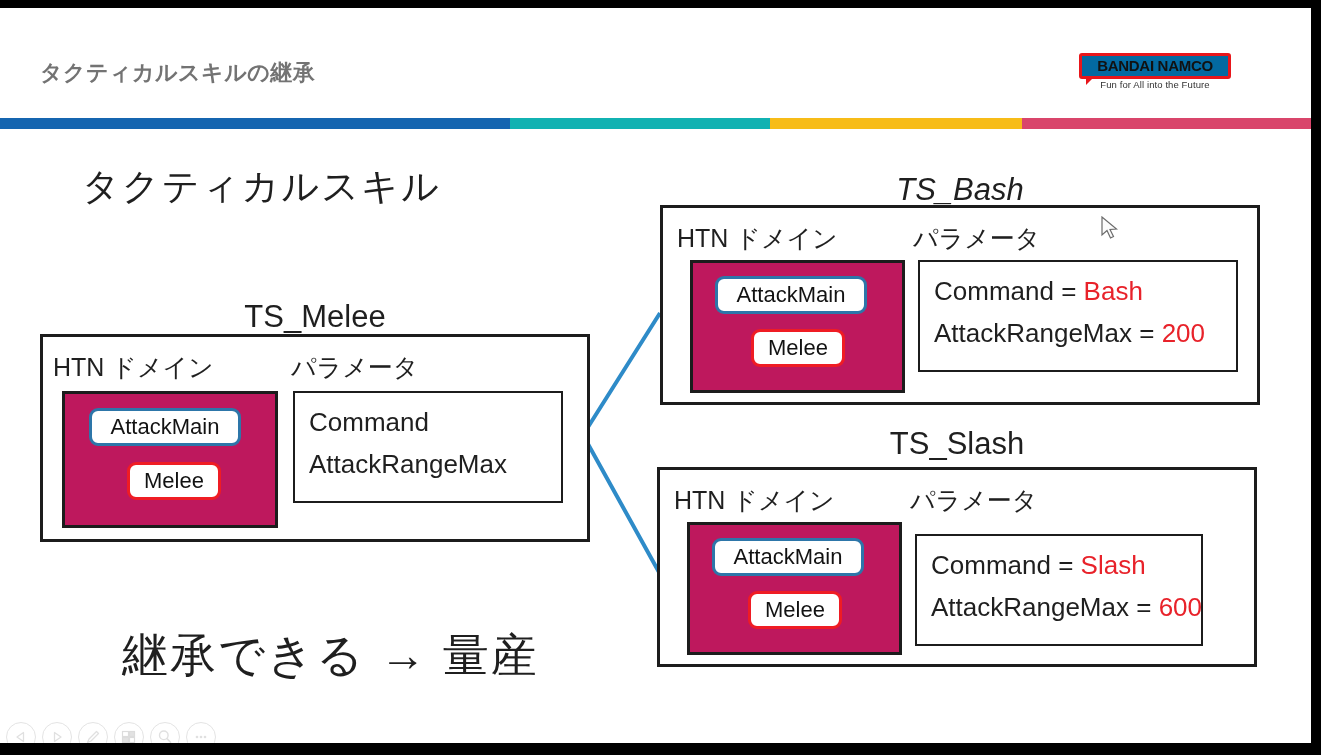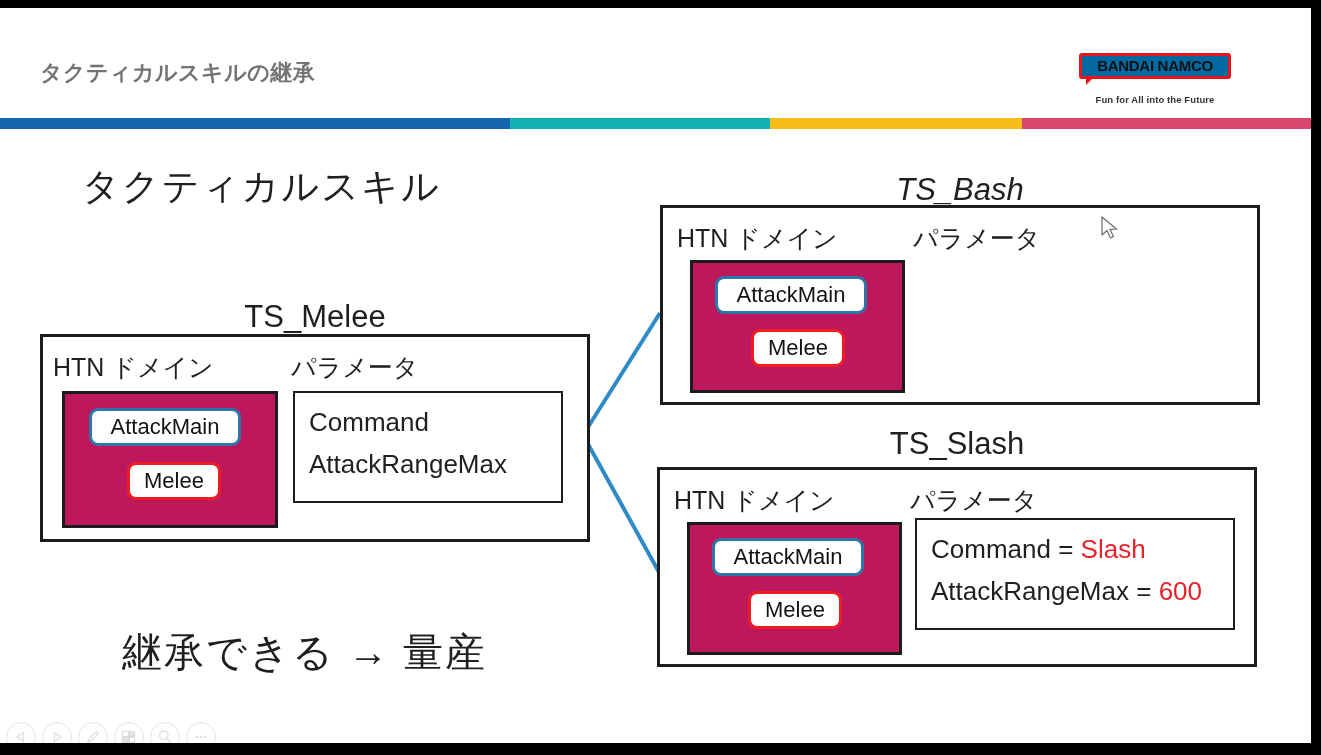--- a/index.html
+++ b/index.html
@@ -55,26 +55,25 @@
     white-space: nowrap;
   }
   .logo-tail {
     position: absolute;
     left: 4px; bottom: -9px;
     width: 0; height: 0;
     border-left: 9px solid #e8161b;
     border-bottom: 9px solid transparent;
   }
   .logo-tagline {
-    margin-top: 15px;
+    margin-top: 0;
     font-size: 9.5px;
     color: #333;
     letter-spacing: 0.1px;
     white-space: nowrap;
-    font-weight: bold;
   }
   
   .rule {
     position: absolute;
     left: 0; top: 110px;
     width: 1311px; height: 11px;
   }
   .rule span { position: absolute; top: 0; height: 11px; display: block; }
   
   .section-heading {
@@ -83,21 +82,21 @@
     font-size: 37px;
     color: #1f1f1f;
     letter-spacing: 2px;
     white-space: nowrap;
     margin-top: 8px;
   }
   
   .bottom-note {
     position: absolute;
     left: 122px; top: 617px;
-    font-size: 40px;
+    font-size: 46px;
     color: #1f1f1f;
     letter-spacing: 2px;
     white-space: nowrap;
   }
   
   .ts-card { position: absolute; }
   .ts-card-title {
     position: absolute;
     left: 0; width: 100%;
     text-align: center;
@@ -230,35 +229,39 @@
       <div class="ts-card-title" style="top:8px;font-style:italic;">TS_Bash</div>
       <div class="ts-body" style="top:41px; width:600px; height:200px;">
         <div class="col-label" style="left:14px; top:14px; width:215px;">HTN ドメイン</div>
         <div class="col-label" style="left:250px; top:14px; width:215px;">パラメータ</div>
 
         <div class="htn-box" style="left:27px; top:52px; width:215px; height:133px;">
           <div class="pill pill-blue" style="left:22px; top:13px; width:152px; height:38px;">AttackMain</div>
           <div class="pill pill-red" style="left:58px; top:66px; width:94px;  height:38px;">Melee</div>
         </div>
 
+        <div class="param-box" style="left:255px; top:52px; width:320px; height:112px;">
+          <div class="param-line" style="left:14px; top:16px;"><span>Command</span><span> = </span><span class="val-red">Bash</span></div>
+          <div class="param-line" style="left:14px; top:58px;"><span>AttackRangeMax</span><span> = </span><span class="val-red">200</span></div>
+        </div>
       </div>
     </div>
 
     <div class="ts-card" style="left:657px; top:418px; width:600px;">
       <div class="ts-card-title" style="top:0;">TS_Slash</div>
       <div class="ts-body" style="top:41px; width:600px; height:200px;">
         <div class="col-label" style="left:14px; top:14px; width:215px;">HTN ドメイン</div>
         <div class="col-label" style="left:250px; top:14px; width:215px;">パラメータ</div>
 
         <div class="htn-box" style="left:27px; top:52px; width:215px; height:133px;">
           <div class="pill pill-blue" style="left:22px; top:13px; width:152px; height:38px;">AttackMain</div>
           <div class="pill pill-red" style="left:58px; top:66px; width:94px;  height:38px;">Melee</div>
         </div>
 
-        <div class="param-box" style="left:255px; top:48px; width:320px; height:112px;">
+        <div class="param-box" style="left:255px; top:64px; width:288px; height:112px;">
           <div class="param-line" style="left:14px; top:16px;"><span>Command</span><span> = </span><span class="val-red">Slash</span></div>
           <div class="param-line" style="left:14px; top:58px;"><span>AttackRangeMax</span><span> = </span><span class="val-red">600</span></div>
         </div>
       </div>
     </div>
 
     <div class="bottom-note">継承できる → 量産</div>
 
     <svg class="cursor" style="left:1100px; top:208px;" width="20" height="26">
       <polygon points="2,1 2,19 7,14.5 10.5,22 13.5,20.5 10,13.5 16.5,13" fill="#fbfbfb" stroke="#6b6b6b" stroke-width="1.2"></polygon>

